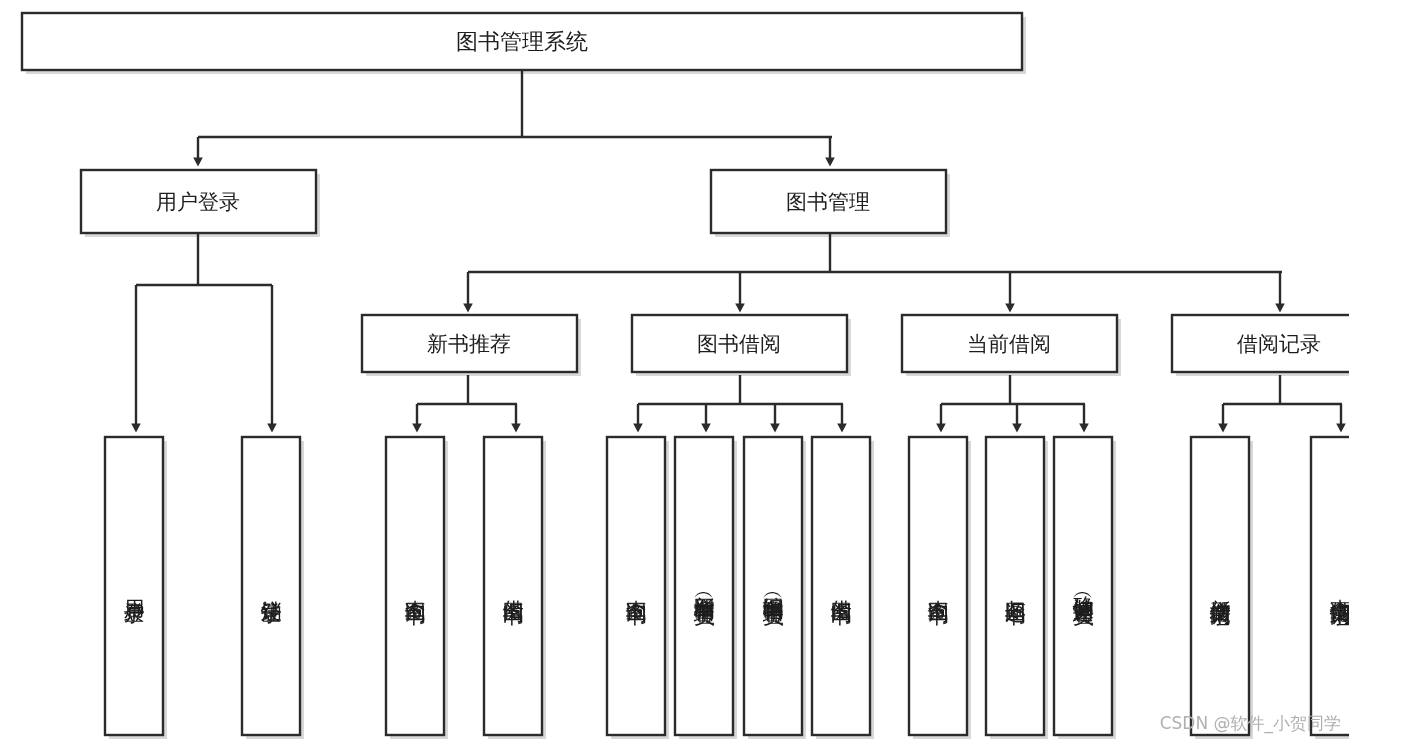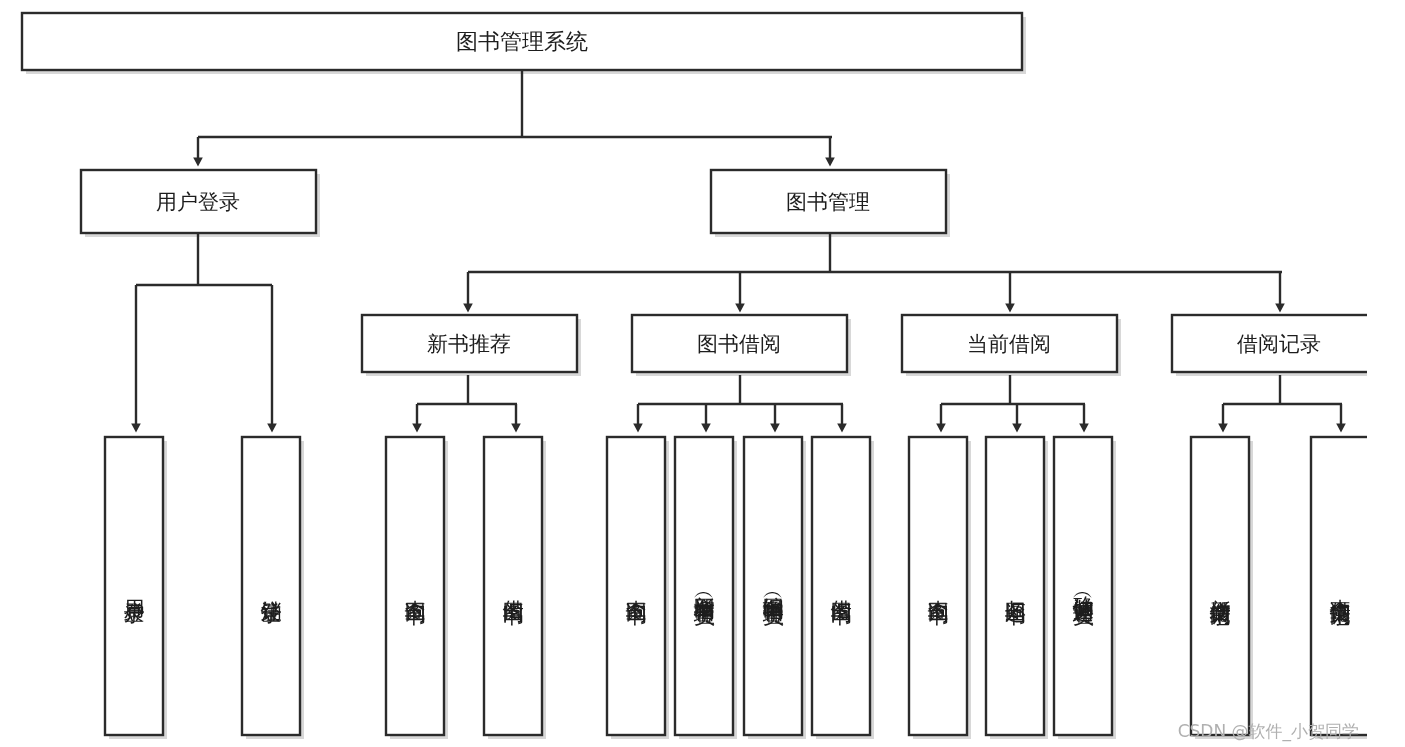--- a/index.html
+++ b/index.html
@@ -10,21 +10,20 @@
   }
   body {
     font-family: "DejaVu Sans", "Liberation Sans", sans-serif;
   }
   #diagram-root {
     position: relative;
     width: 1349px;
     height: 747px;
     background: #ffffff;
     overflow: hidden;
-    padding-left: 18px;
   }
   svg.diagram-canvas {
     position: absolute;
     left: 0;
     top: 0;
     width: 1405px;
     height: 747px;
     display: block;
   }
   .node-box {
@@ -66,21 +65,21 @@
     display: flex;
     align-items: center;
     justify-content: center;
     white-space: nowrap;
     pointer-events: none;
     user-select: none;
   }
   .watermark {
     position: absolute;
     right: 8px;
-    bottom: 4px;
+    bottom: 12px;
     font-family: "DejaVu Sans", "Liberation Sans", sans-serif;
     font-size: 17px;
     color: #b0b0b0;
     white-space: nowrap;
     user-select: none;
   }
 </style>
 </head>
 <body>
 

